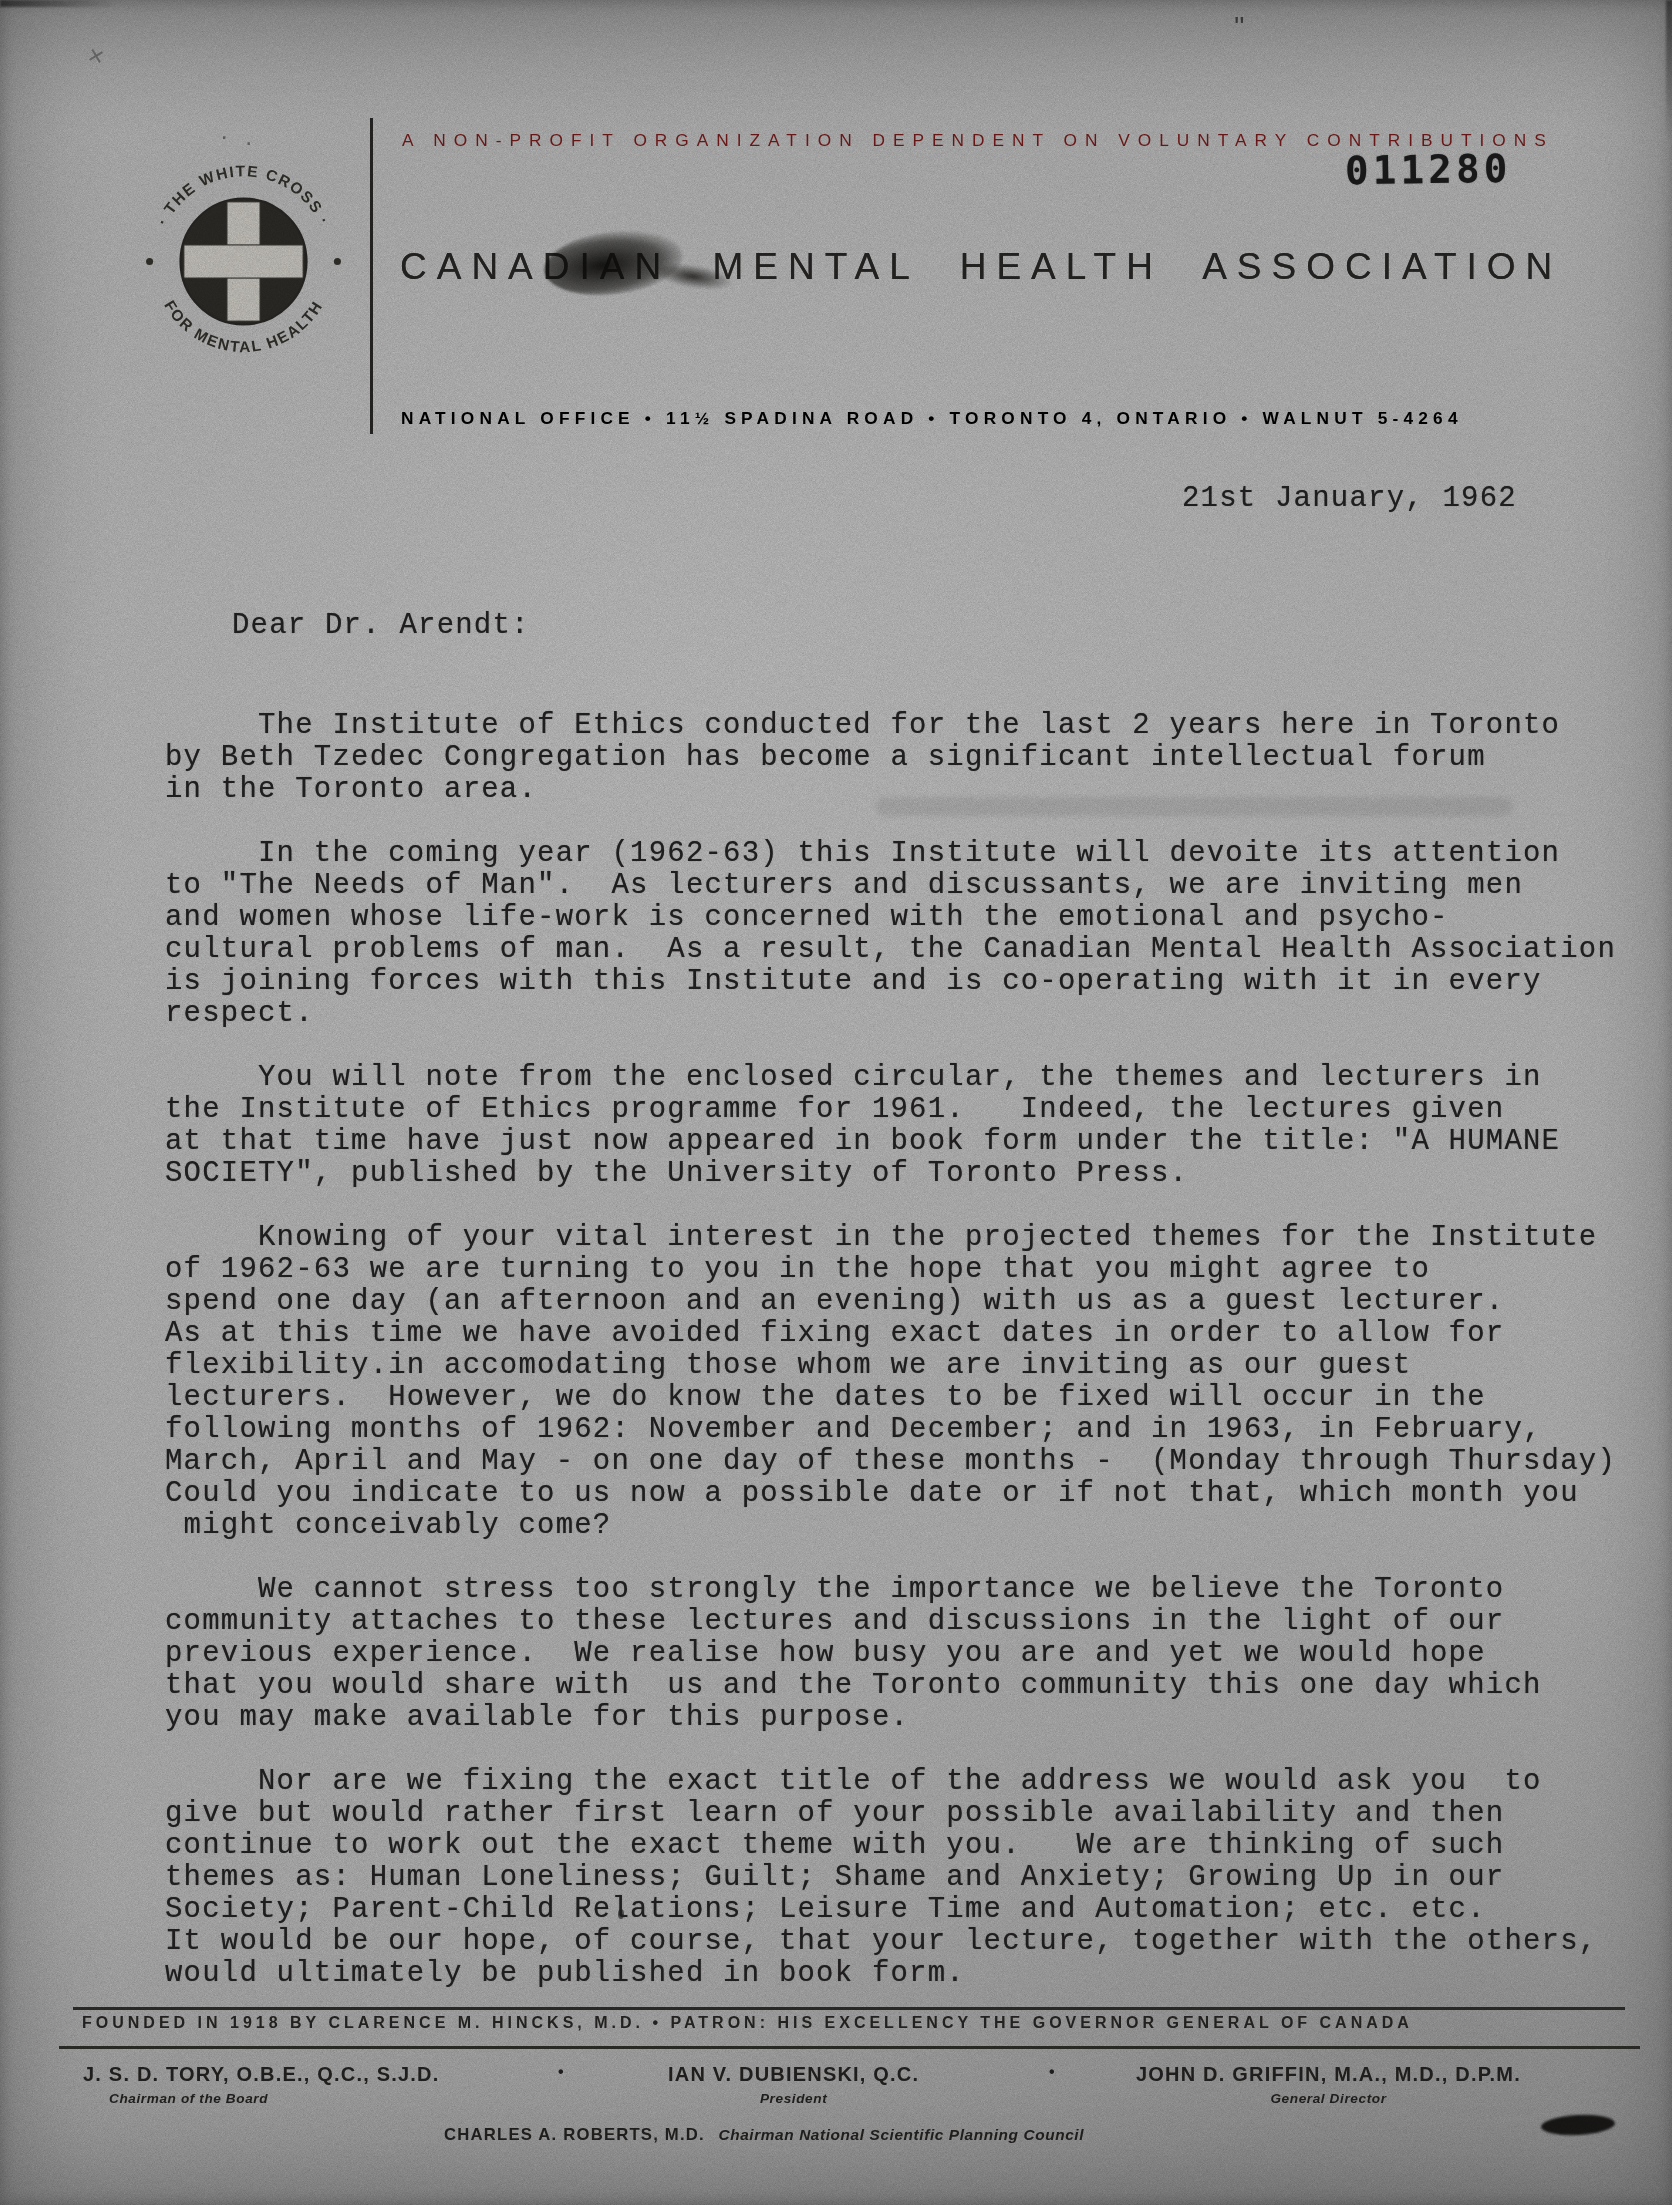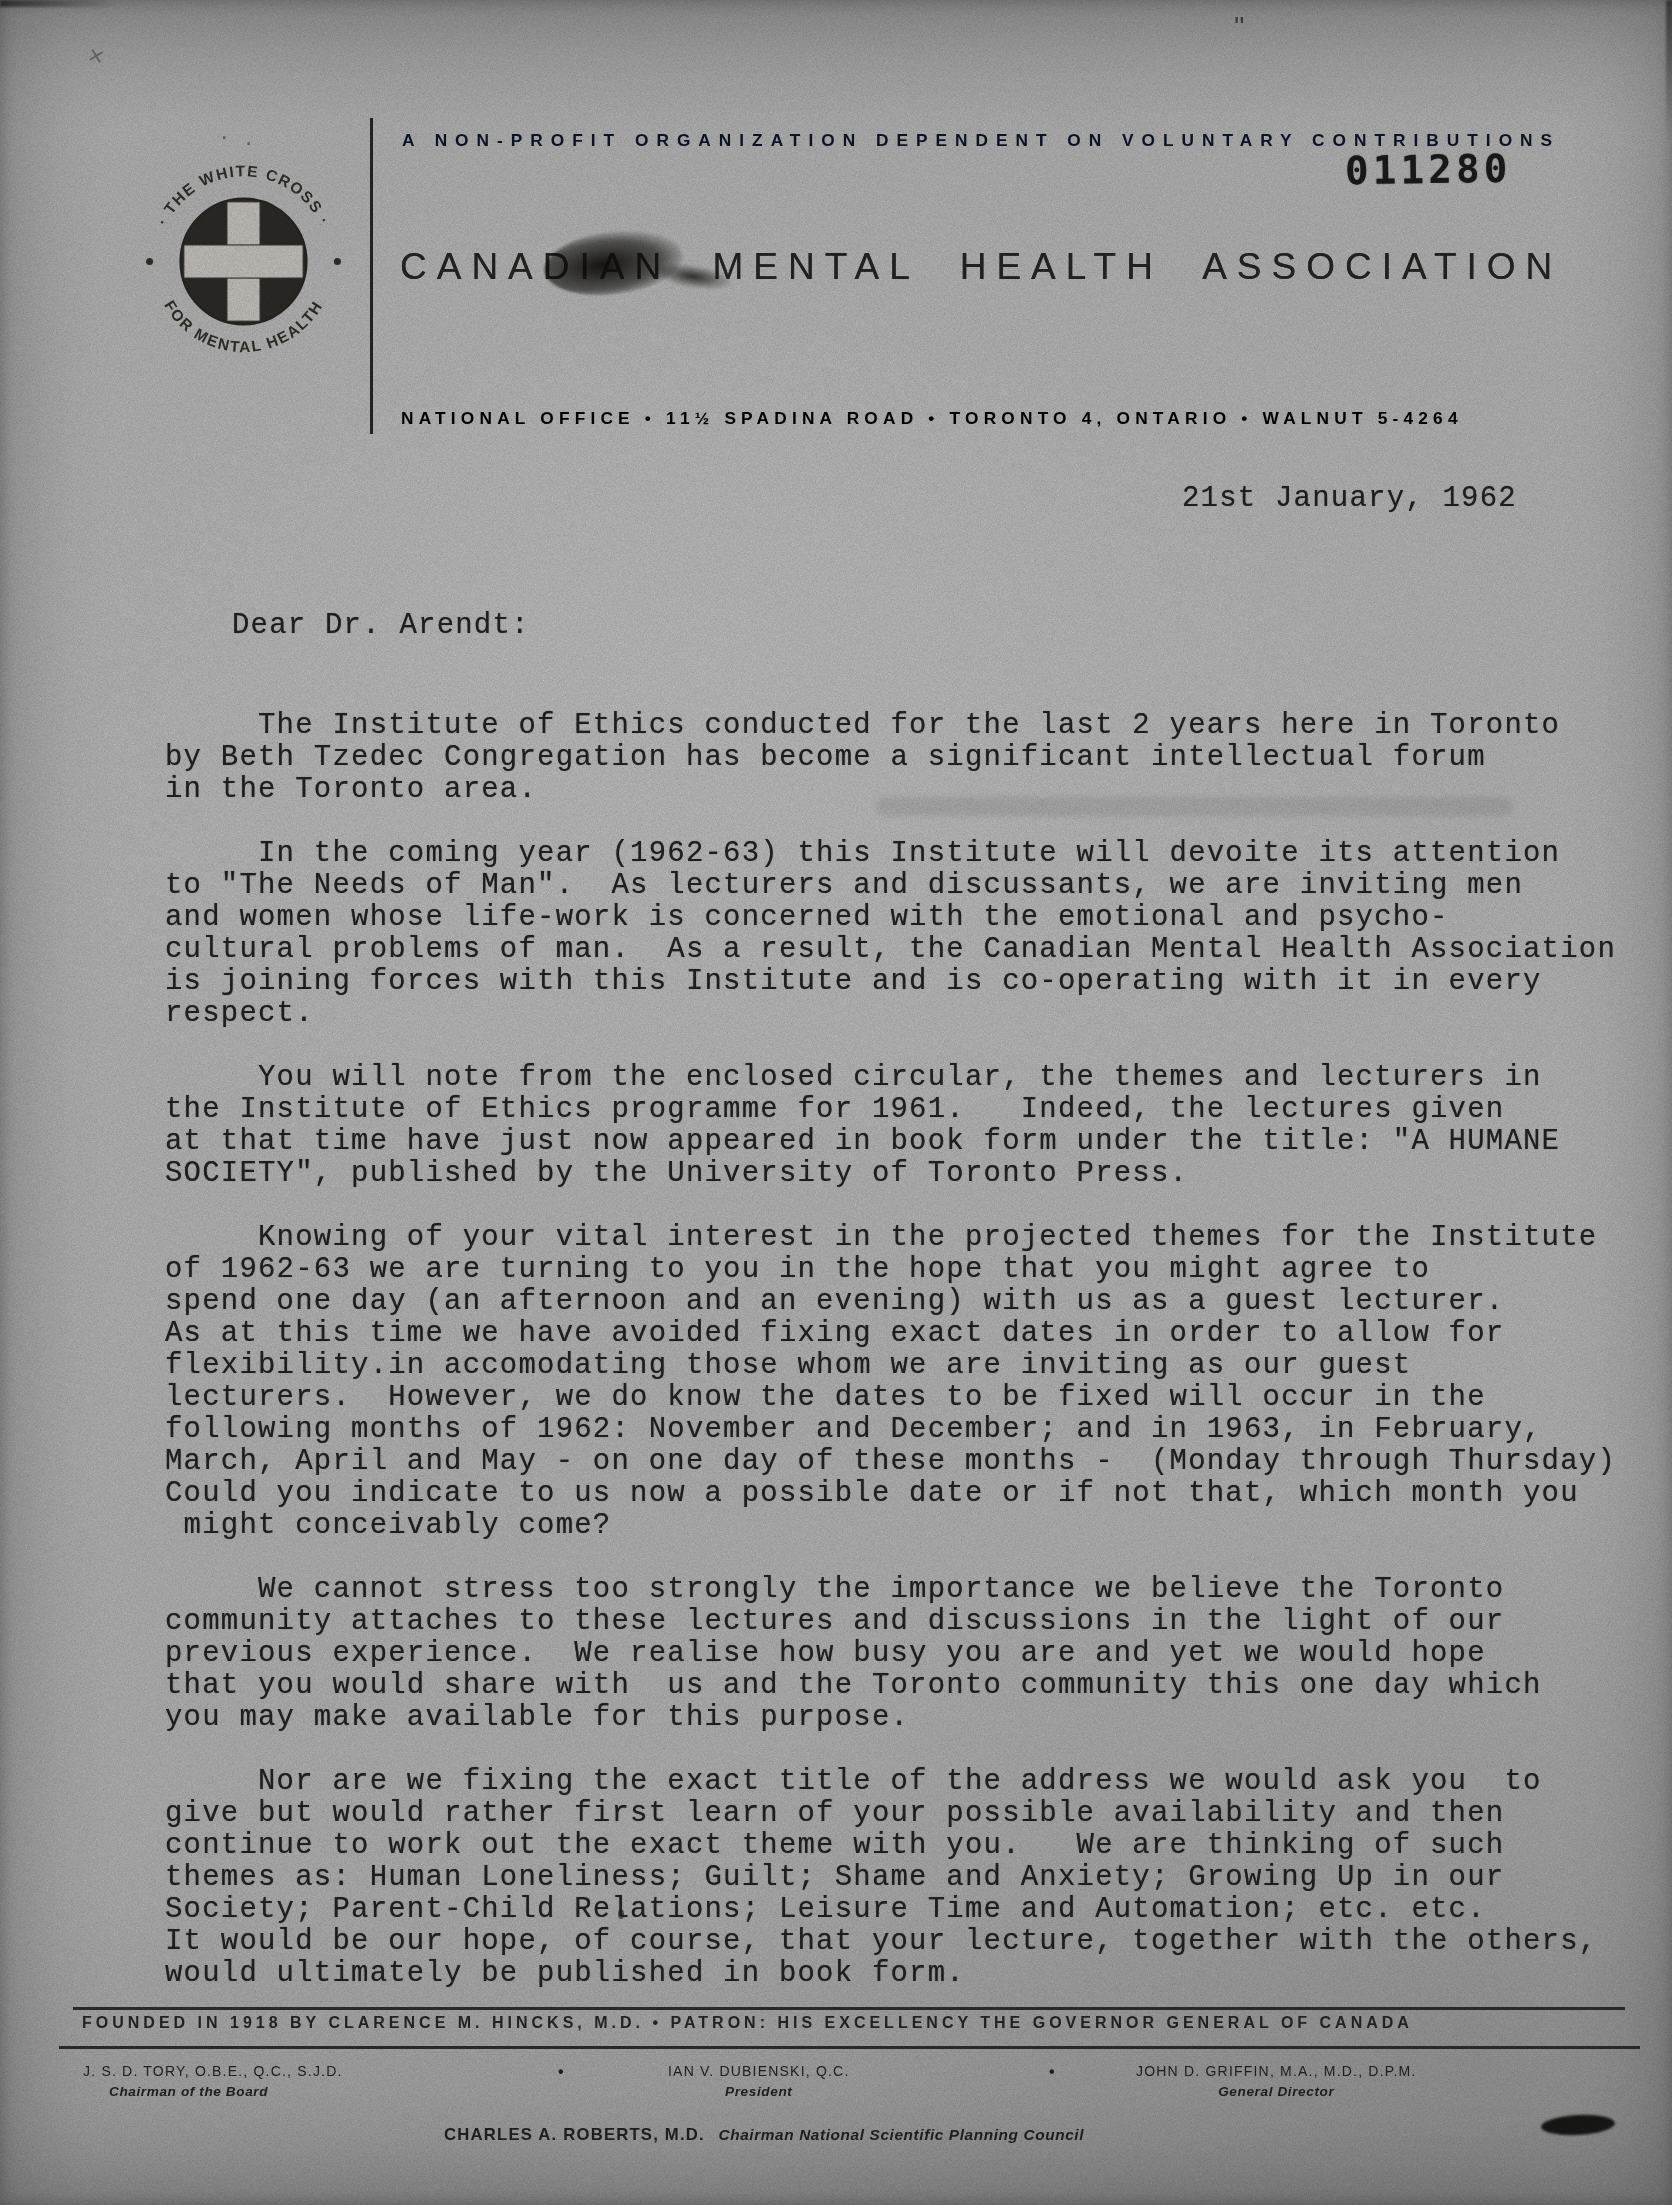--- a/index.html
+++ b/index.html
@@ -26,22 +26,22 @@
     color: #272525; white-space: pre-wrap;
     text-shadow: 0 0 0.9px rgba(30,28,28,0.55);
   }
   .date-line { position: absolute; left: 1182px; top: 483px; }
   .salutation { position: absolute; left: 185px; top: 610px; margin-left: 47px; }
   .body-block { position: absolute; left: 165px; top: 710px; width: 1506px; }
   .body-block .para { margin: 0 0 32px 0; }
   
   .tagline {
     position: absolute; left: 402px; top: 130px;
-    font-weight: bold; font-size: 17.3px; letter-spacing: 8px;
-    color: #0f172a; white-space: nowrap;
+    font-weight: normal; font-size: 17.3px; letter-spacing: 8px;
+    color: #7f1d1d; white-space: nowrap;
   }
   .stamp {
     position: absolute; left: 1345px; top: 154px;
     font-family: "DejaVu Sans Mono", monospace; font-weight: bold;
     font-size: 39px; letter-spacing: 4.3px; color: #1f1e1e;
     transform: rotate(-0.8deg);
     text-shadow: 0 0 1.2px rgba(0,0,0,0.45);
   }
   .orgname {
     position: absolute; left: 400px; top: 246px;
@@ -88,21 +88,21 @@
   
   .rule { position: absolute; height: 2.5px; background: #34322e; }
   .rule-1 { left: 73px; top: 2007px; width: 1552px; }
   .rule-2 { left: 59px; top: 2046px; width: 1581px; }
   .founded-line {
     position: absolute; left: 82px; top: 2014px;
     font-weight: bold; font-size: 16px; letter-spacing: 4px;
     color: #2c2a28; white-space: nowrap;
   }
   .officer { position: absolute; top: 2063px; color: #282624; }
-  .officer .name { font-weight: normal; font-size: 14px; letter-spacing: 1.2px; white-space: nowrap; }
+  .officer .name { font-weight: bold; font-size: 20px; letter-spacing: 1.2px; white-space: nowrap; }
   .officer .title { font-weight: bold; font-style: italic; font-size: 13.6px; letter-spacing: 0.6px; margin-top: 5px; }
   .officer-1 { left: 83px; } .officer-1 .title { padding-left: 26px; }
   .officer-2 { left: 668px; } .officer-2 .title { text-align: center; }
   .officer-3 { left: 1136px; } .officer-3 .title { text-align: center; }
   .fbullet { position: absolute; top: 2063px; font-weight: bold; font-size: 16px; color: #282624; }
   .fbullet-1 { left: 558px; } .fbullet-2 { left: 1049px; }
   .planning-line {
     position: absolute; left: 444px; top: 2125px;
     font-weight: bold; font-size: 16.7px; letter-spacing: 1.2px;
     color: #282624; white-space: nowrap;

